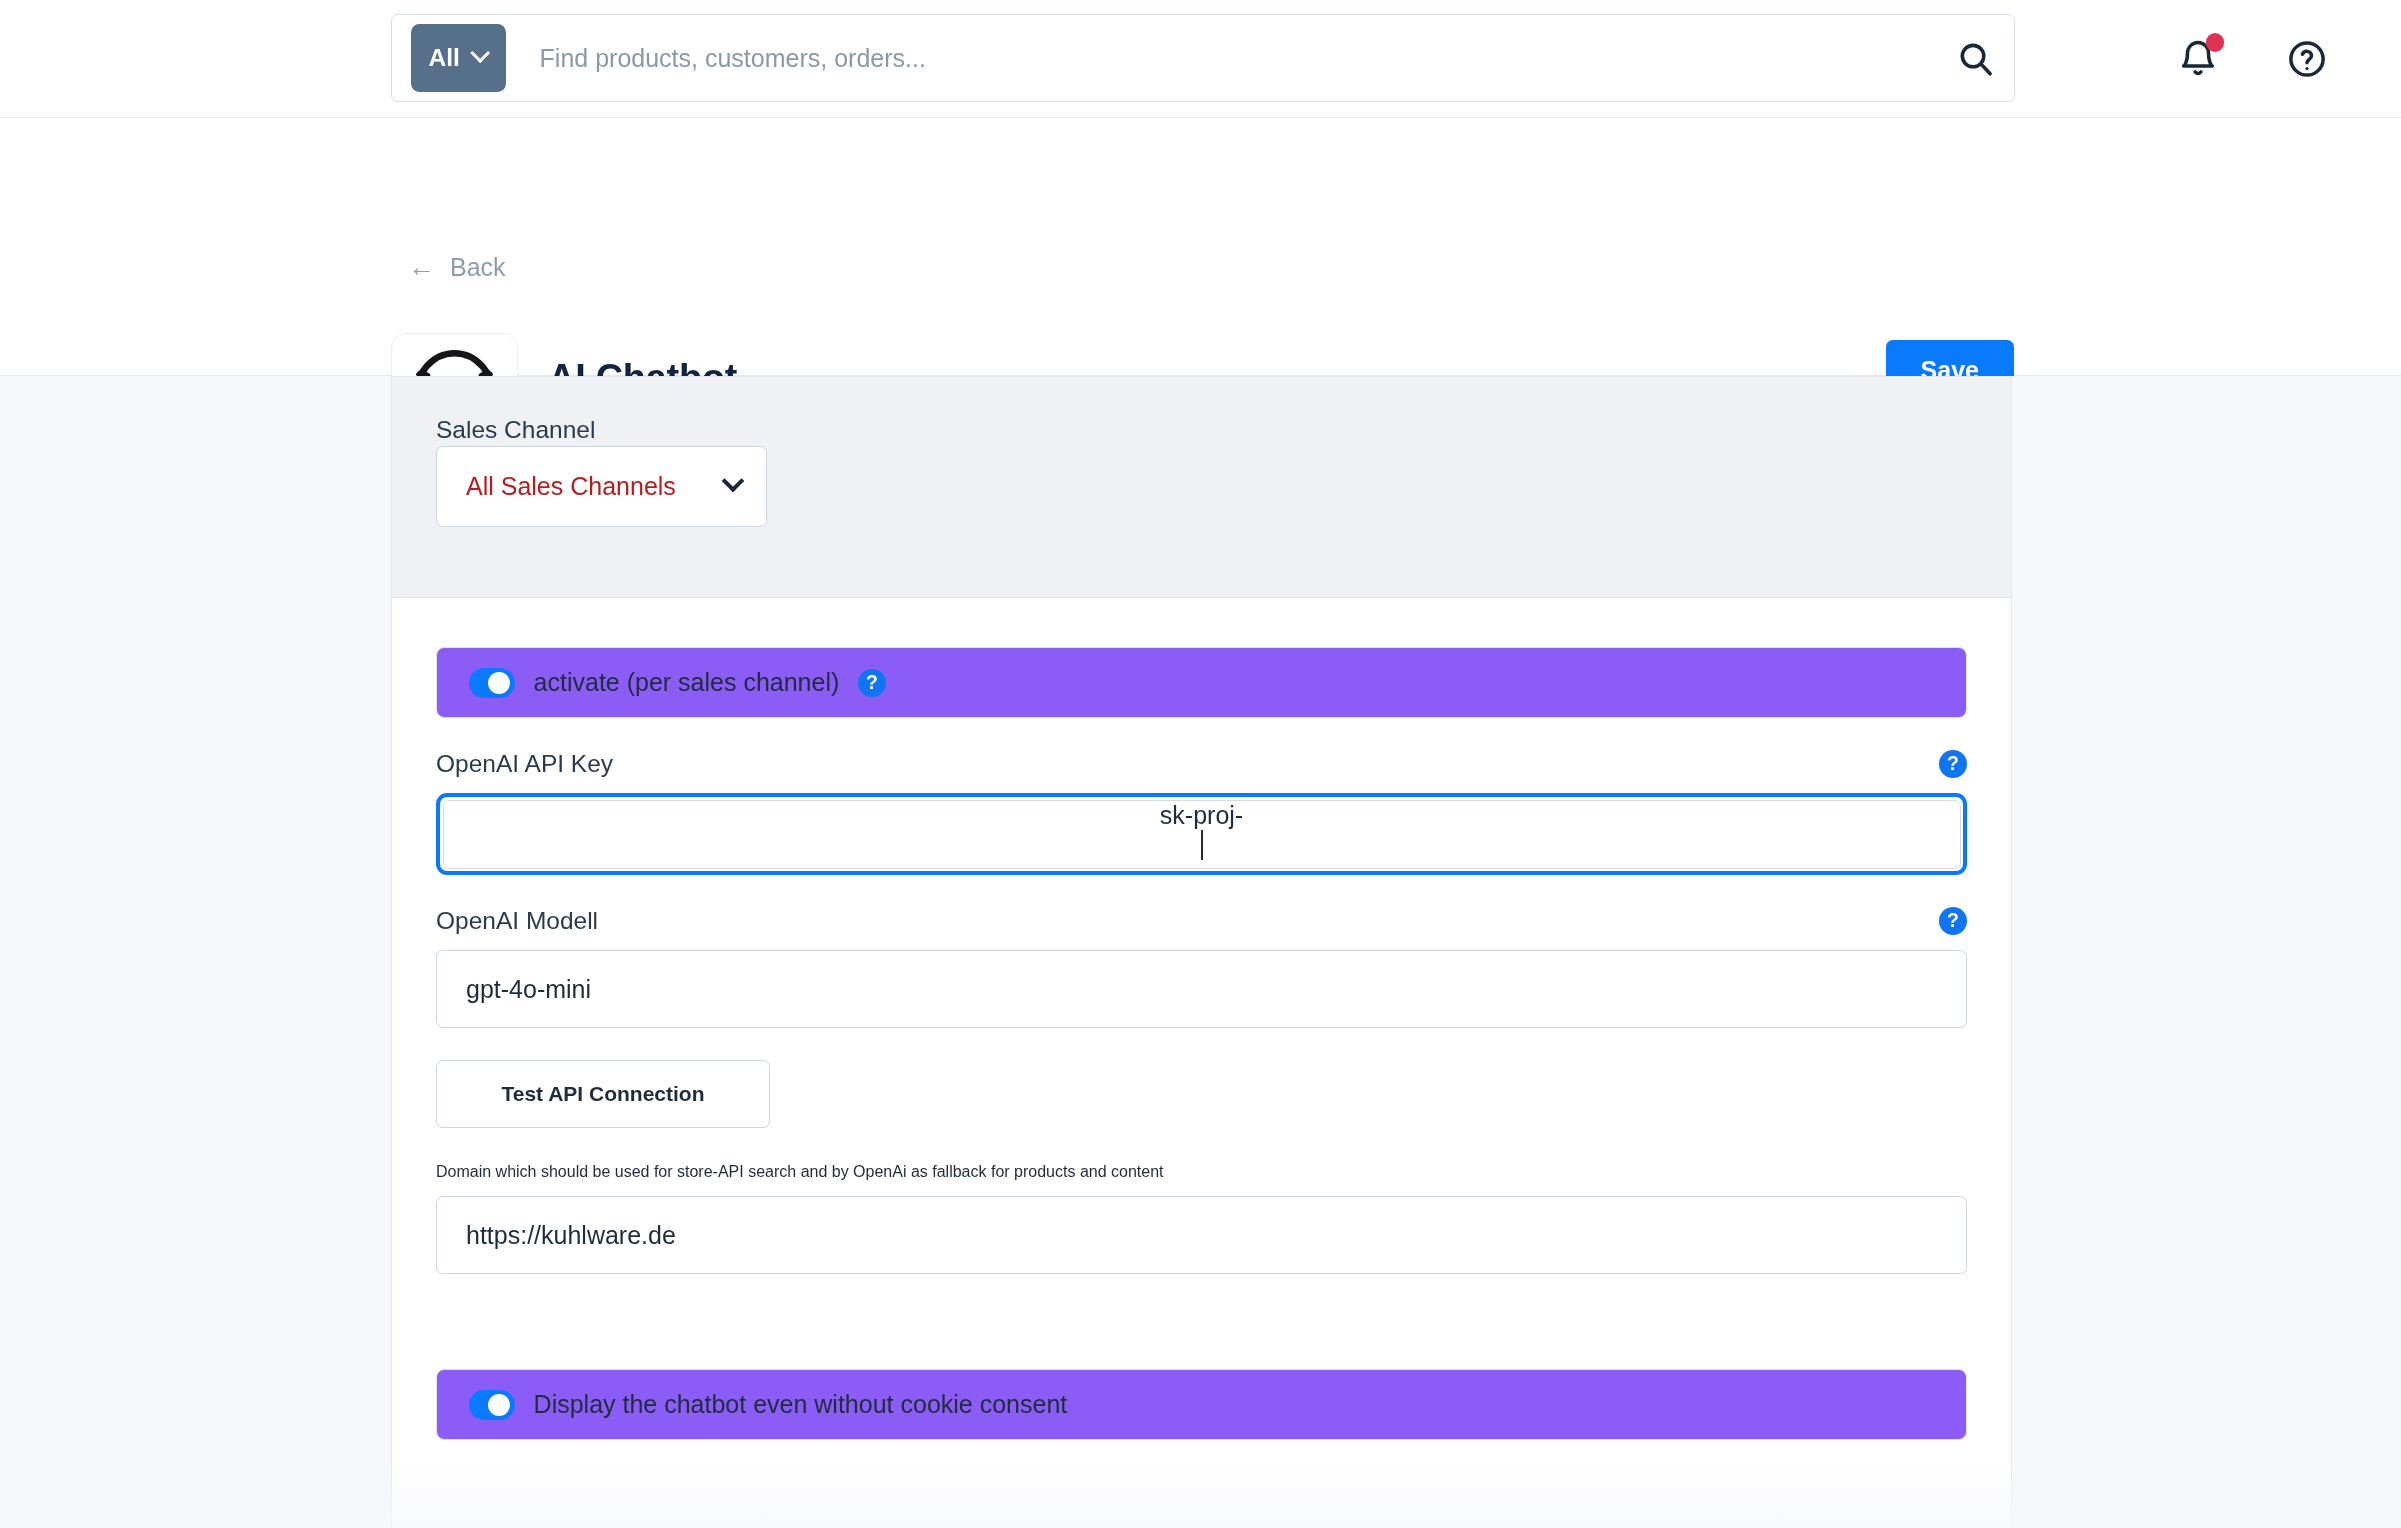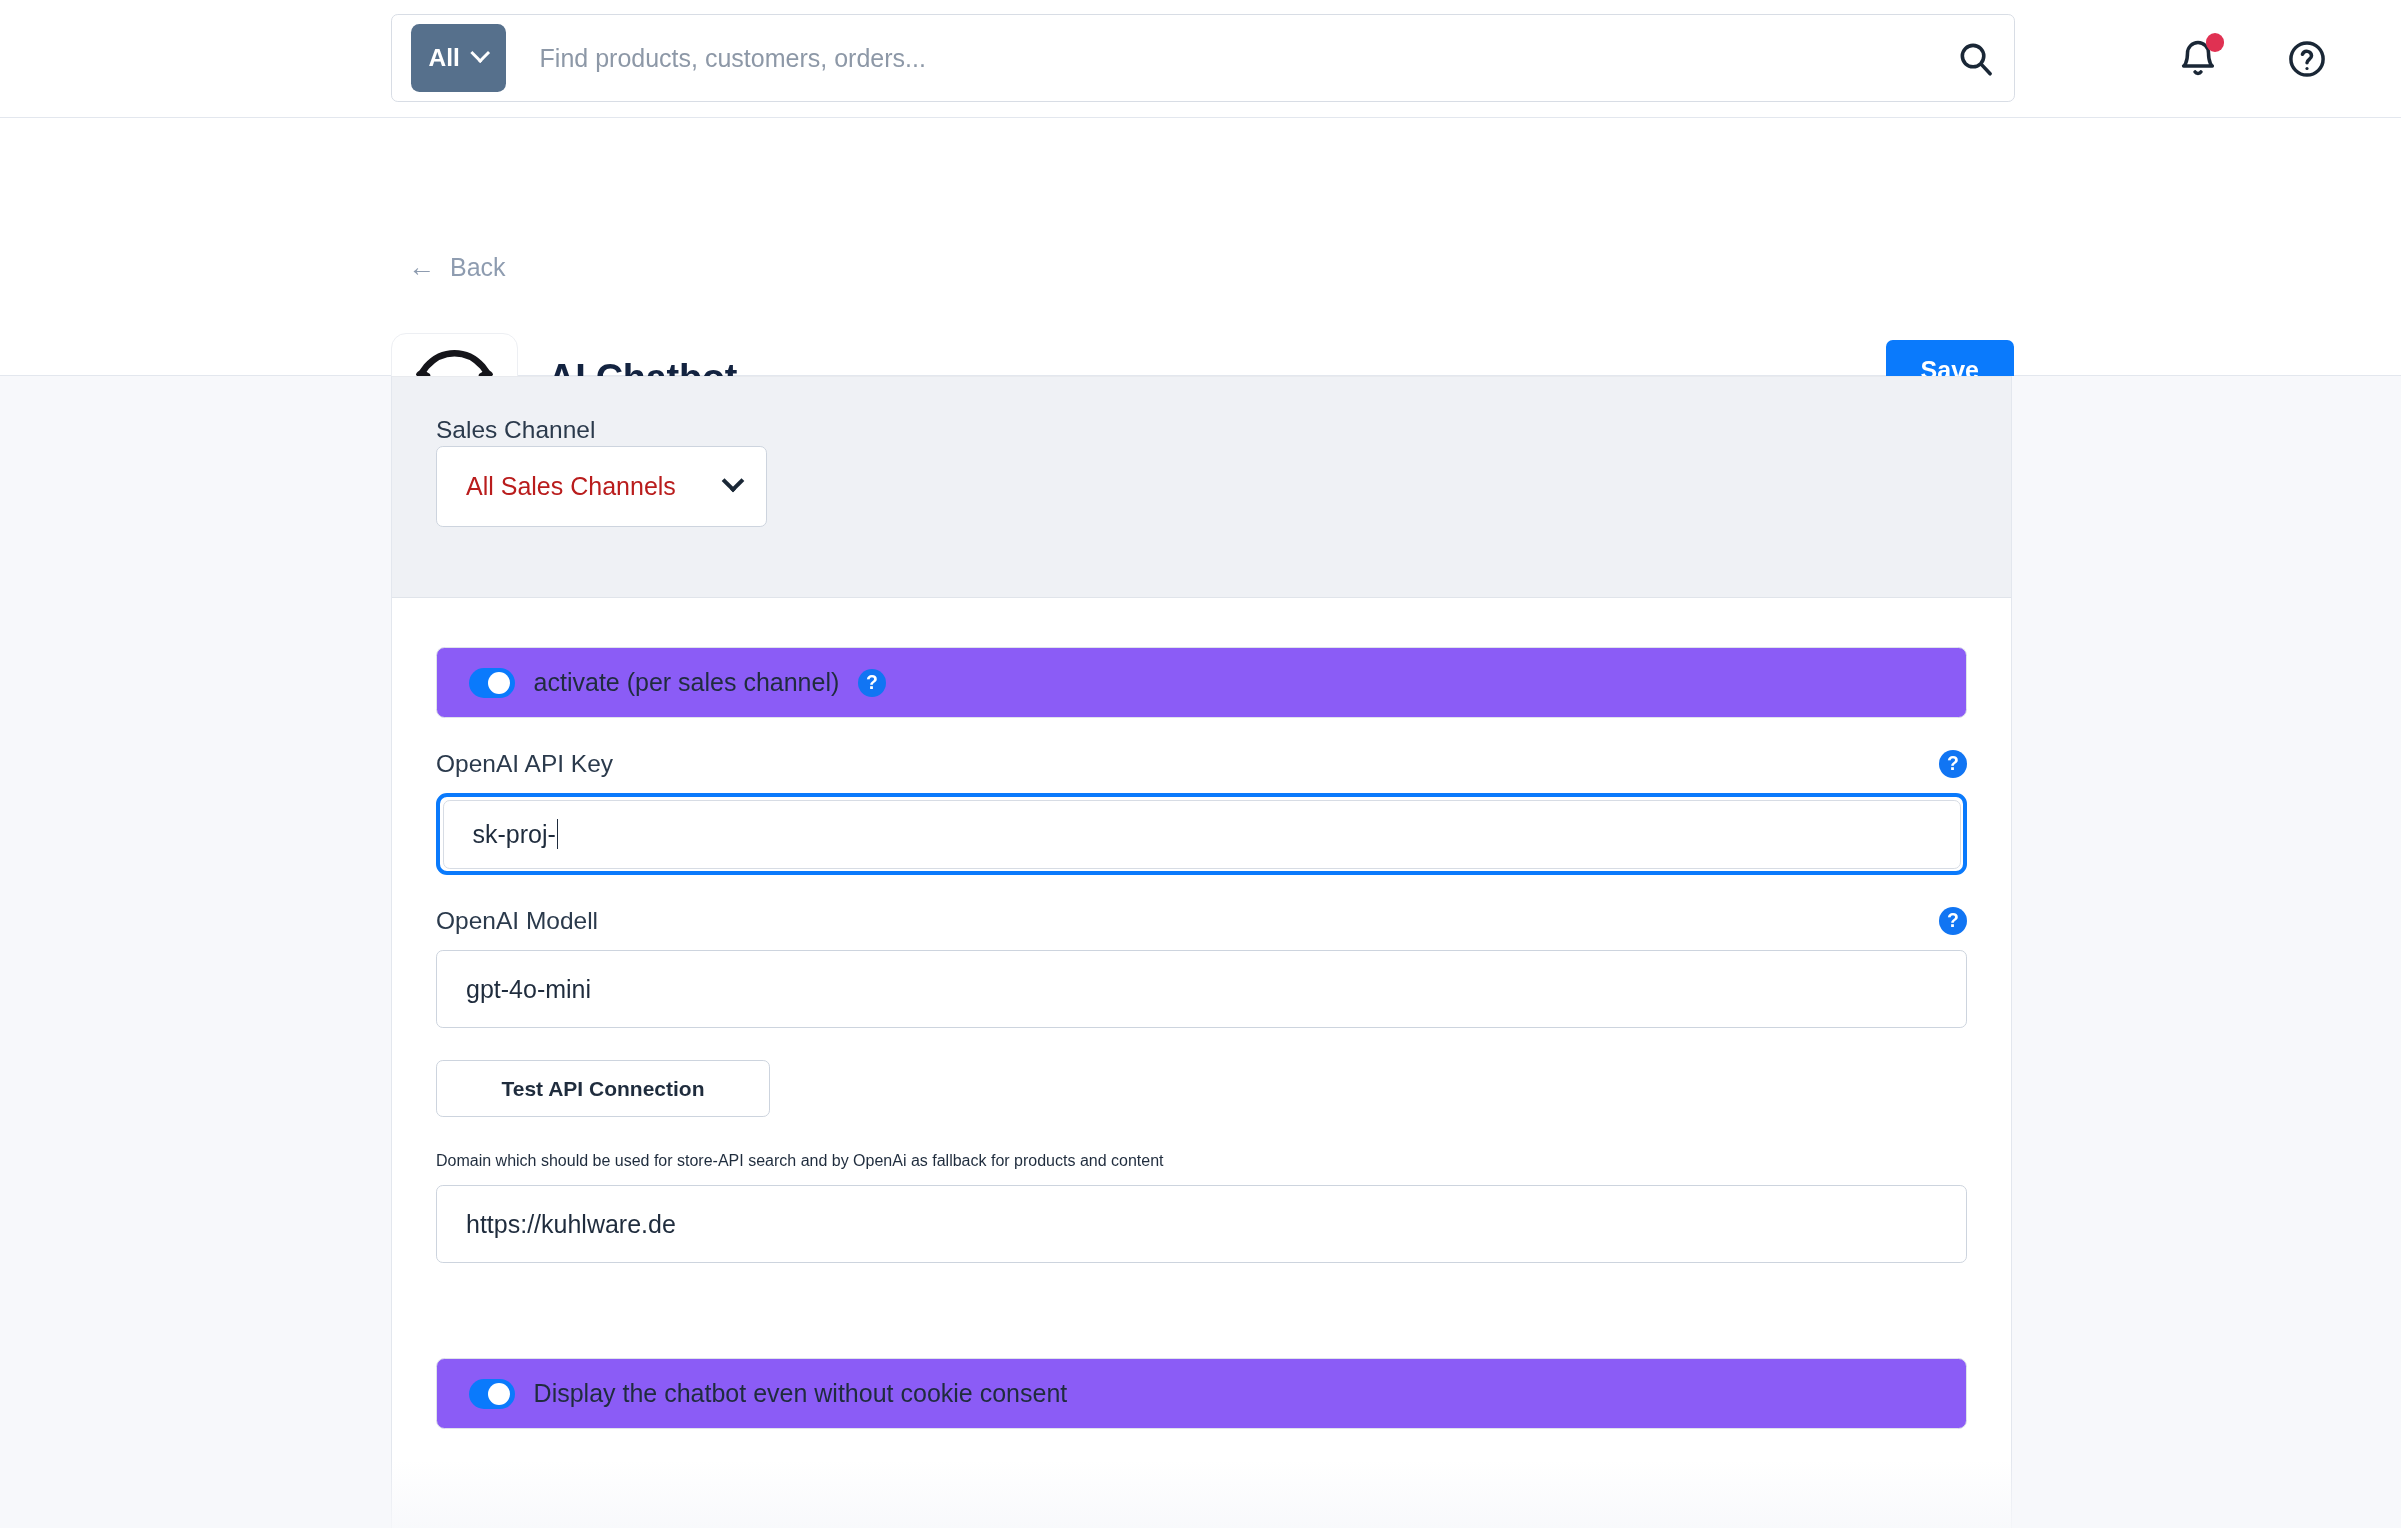--- a/index.html
+++ b/index.html
@@ -297,20 +297,21 @@
   }
 
   .input-focus-ring {
     border: 4.2px solid #0a7afc;
     border-radius: 11px;
     padding: 2.5px;
   }
   .input-focus-ring .text-input {
     border-color: #d7dce4;
     height: 69px;
+    flex-direction: column;
   }
 
   .caret {
     display: inline-block;
     width: 1.7px;
     height: 30px;
     background: #1f2c3d;
     vertical-align: -5.9px;
     margin-left: 0.8px;
   }
@@ -318,21 +319,21 @@
   .fake-input {
     display: flex;
     align-items: center;
     font-size: 25px;
     color: #1f2c3d;
   }
 
   .test-btn {
     margin-top: 32px;
     width: 334px;
-    height: 57px;
+    height: 68px;
     background: #ffffff;
     border: 1.7px solid #cdd4de;
     border-radius: 6.8px;
     font-family: inherit;
     font-size: 21px;
     font-weight: 700;
     color: #1f2c3d;
     cursor: pointer;
   }
 

